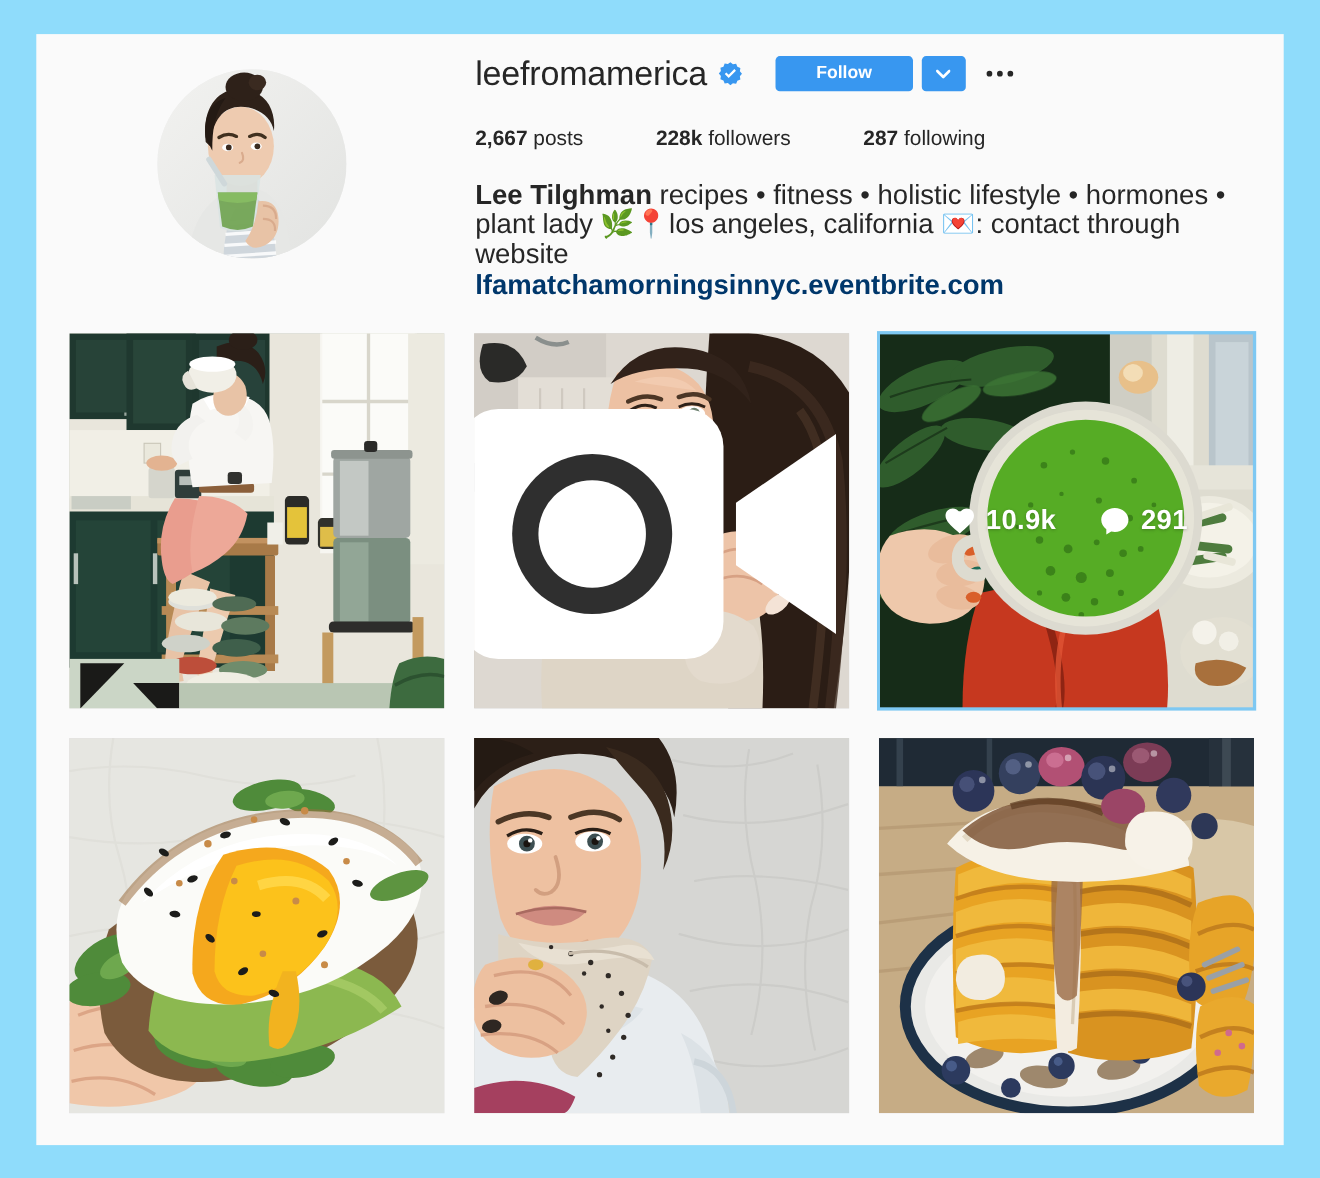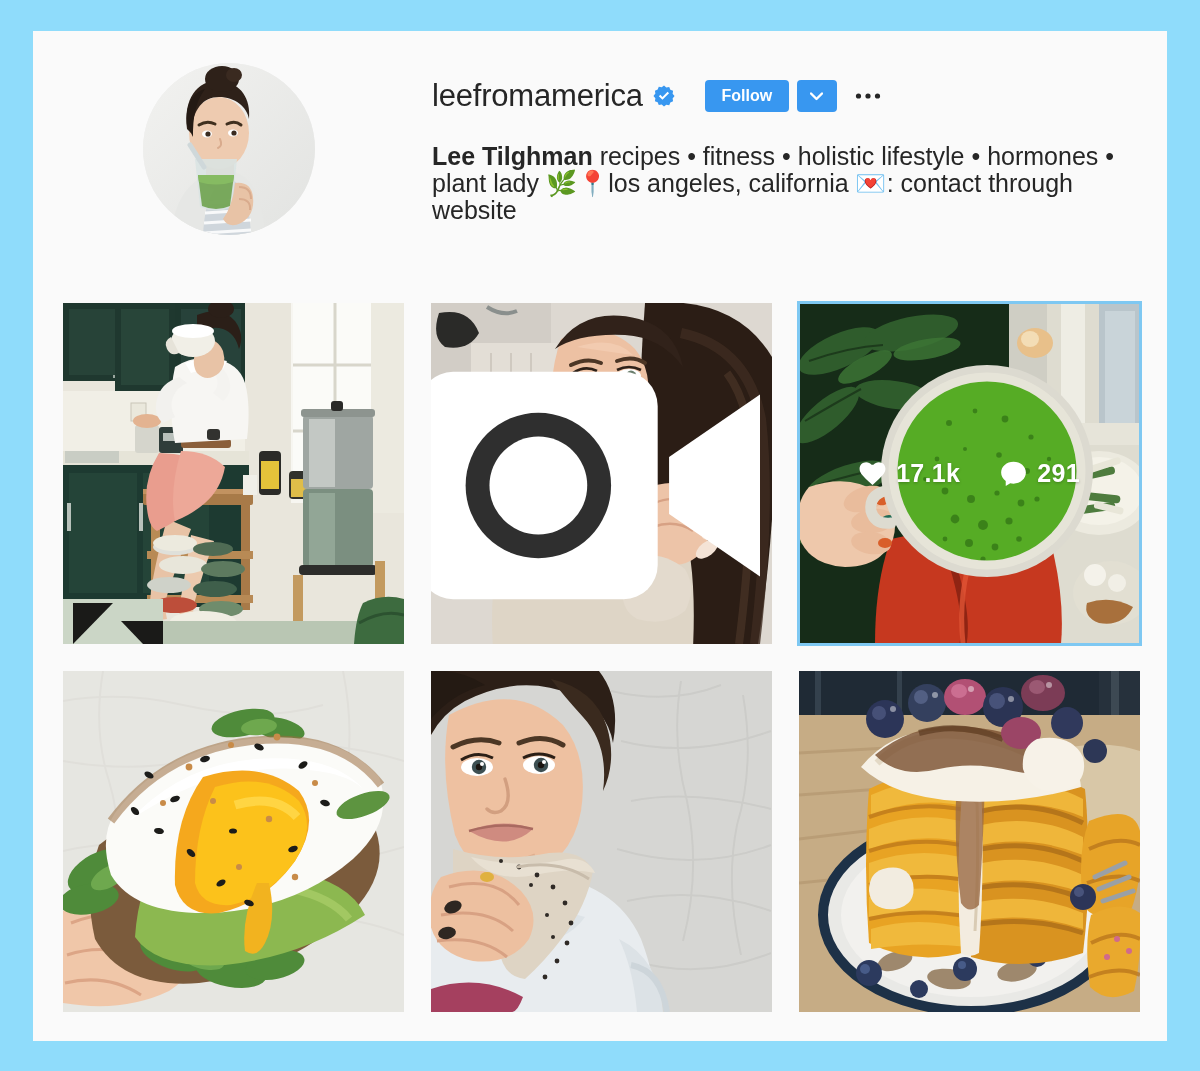--- a/index.html
+++ b/index.html
@@ -43,21 +43,21 @@
     height: 172px;
     border-radius: 50%;
     overflow: hidden;
     background: #efefef;
   }
   #avatar svg { display: block; width: 172px; height: 172px; }
 
   #profile-meta {
     position: absolute;
     left: 399px;
-    top: 43px;
+    top: 14px;
     width: 720px;
   }
 
   
   #username-row {
     display: flex;
     align-items: center;
     height: 44px;
   }
   #username {
@@ -76,21 +76,21 @@
   }
   #follow-button {
     margin-left: 30px;
     background: #3897f0;
     color: #fff;
     border: none;
     border-radius: 4px;
     font-family: "Liberation Sans", sans-serif;
     font-size: 16px;
     font-weight: bold;
-    width: 84px;
+    width: 125px;
     height: 32px;
     line-height: 32px;
     text-align: center;
     cursor: pointer;
     padding: 0;
   }
   #follow-dropdown-button {
     margin-left: 8px;
     background: #3897f0;
     border: none;
@@ -286,23 +286,38 @@
 
         <div id="options-button">
           <svg width="26" height="8" viewBox="0 0 26 8" xmlns="http://www.w3.org/2000/svg">
             <circle cx="3.5" cy="4" r="2.6" fill="#262626"></circle>
             <circle cx="13" cy="4" r="2.6" fill="#262626"></circle>
             <circle cx="22.5" cy="4" r="2.6" fill="#262626"></circle>
           </svg>
         </div>
       </div>
 
+      <div id="stats-row">
+        <div class="stat-item">
+          <span class="stat-value">2,667</span>
+          <span class="stat-label">posts</span>
+        </div>
+        <div class="stat-item">
+          <span class="stat-value">228k</span>
+          <span class="stat-label">followers</span>
+        </div>
+        <div class="stat-item">
+          <span class="stat-value">287</span>
+          <span class="stat-label">following</span>
+        </div>
+      </div>
 
       <div id="bio">
         <span id="bio-fullname">Lee Tilghman</span><span id="bio-text"> recipes • fitness • holistic lifestyle • hormones • plant lady 🌿📍los angeles, california 💌: contact through website</span>
+        <a id="bio-link" href="#">lfamatchamorningsinnyc.eventbrite.com</a>
       </div>
 
     </div>
   </div>
 
   <div id="post-grid">
 
     <div class="post-tile">
       <svg viewBox="0 0 341 341" xmlns="http://www.w3.org/2000/svg">
         <rect width="341" height="341" fill="#cfd6cb"></rect>
@@ -603,21 +618,21 @@
         </g>
         <circle cx="188" cy="168" r="94" fill="none" stroke="#e6e4d8" stroke-width="9"></circle>
 
         <path d="M86 188 q-16 4 -14 20 q4 14 20 12" stroke="#dddbd0" stroke-width="11" fill="none" stroke-linecap="round"></path>
       </svg>
       <div class="post-overlay">
         <div class="overlay-stat">
           <svg viewBox="0 0 24 22" xmlns="http://www.w3.org/2000/svg">
             <path fill="#ffffff" d="M12 21.3l-1.7-1.6C4.2 14.1.5 10.8.5 6.8.5 3.5 3.1 1 6.4 1c1.9 0 3.7.9 4.8 2.3h1.6C14 1.9 15.7 1 17.6 1 20.9 1 23.5 3.5 23.5 6.8c0 4-3.7 7.3-9.8 12.9L12 21.3z"></path>
           </svg>
-          <span>17.1k</span>
+          <span>10.9k</span>
         </div>
         <div class="overlay-stat">
           <svg viewBox="0 0 24 24" xmlns="http://www.w3.org/2000/svg">
             <path fill="#ffffff" d="M12 1.6C5.9 1.6 1 5.9 1 11.2c0 3 1.6 5.7 4.1 7.5V23l4-2.3c1 .2 1.9.3 2.9.3 6.1 0 11-4.3 11-9.8S18.1 1.6 12 1.6z"></path>
           </svg>
           <span>291</span>
         </div>
       </div>
     </div>
 

